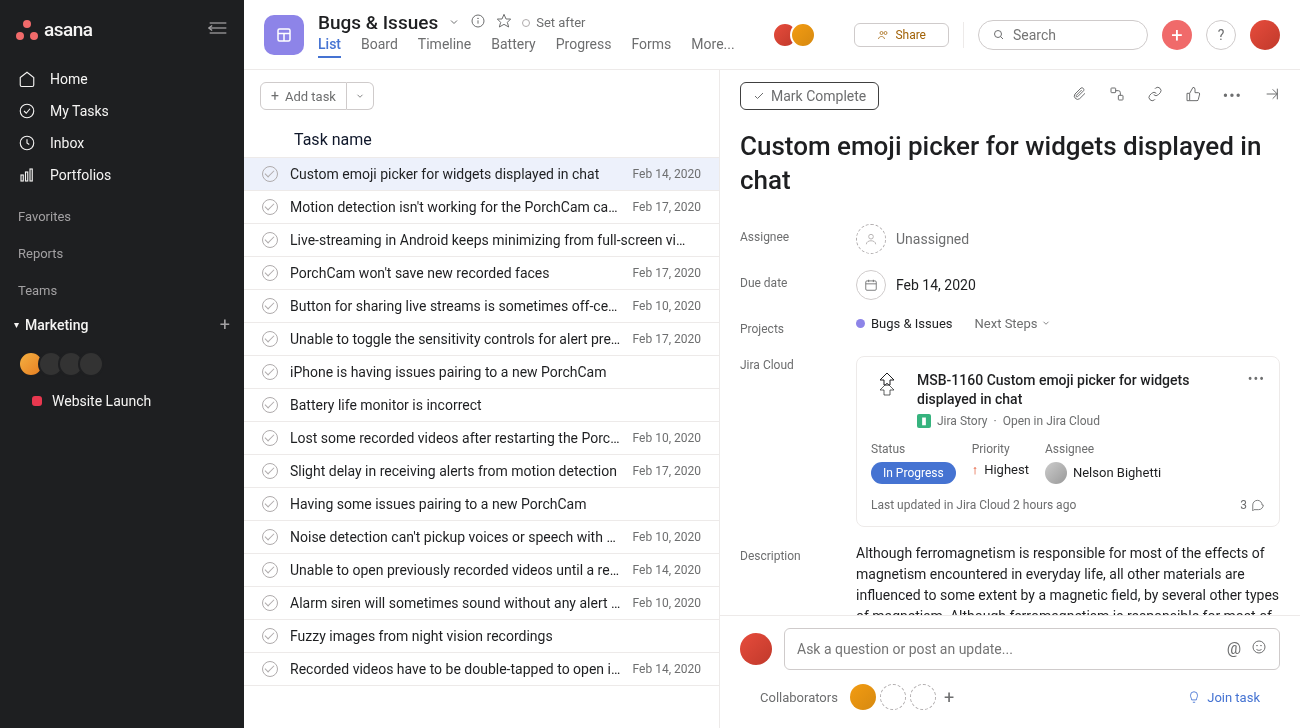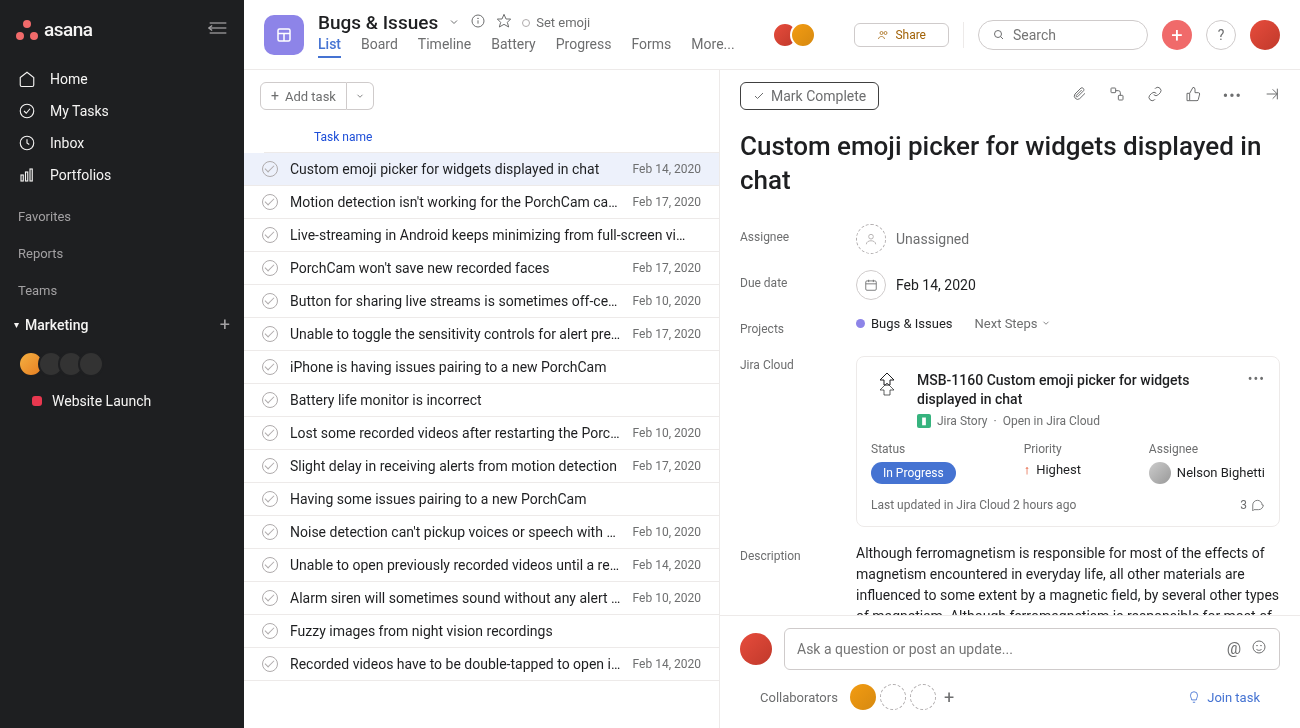--- a/index.html
+++ b/index.html
@@ -47,21 +47,21 @@
 .search-box input { border: none; outline: none; font-size: 14px; width: 100%; color:#6d6e6f; }
 .circle-btn { width: 30px; height: 30px; border-radius: 50%; display: flex; align-items: center; justify-content: center; cursor: pointer; }
 .add-circle { background: #f06a6a; color: #fff; font-size: 20px; }
 .help-circle { border: 1px solid #cfcbcb; color: #6d6e6f; font-size: 14px; }
 .user-av { width: 30px; height: 30px; border-radius: 50%; background: linear-gradient(135deg,#e74c3c,#c0392b); }
 .content { flex: 1; display: flex; min-height: 0; }
 .list-pane { width: 476px; border-right: 1px solid #edeae9; display: flex; flex-direction: column; min-width:0;}
 .list-toolbar { padding: 12px 16px; display: flex; gap: 0; }
 .addtask-btn { display: flex; align-items: center; gap: 6px; padding: 5px 10px; border: 1px solid #cfcbcb; border-radius: 6px 0 0 6px; font-size: 13px; color: #6d6e6f; cursor: pointer; background:#fff;}
 .addtask-drop { border: 1px solid #cfcbcb; border-left: none; border-radius: 0 6px 6px 0; padding: 5px 8px; color: #6d6e6f; cursor: pointer; background:#fff;}
-.list-header { padding: 8px 50px; font-size: 12px; color: #1d4ed8; border-bottom: 1px solid #edeae9; margin-left: 20px; }
+.list-header { padding: 8px 50px; font-size: 16px; color: #0f172a; border-bottom: 1px solid #edeae9; }
 .task-list { flex: 1; overflow-y: auto; }
 .task-row { display: flex; align-items: center; padding: 8px 18px; border-bottom: 1px solid #edeae9; cursor: pointer; gap: 12px; }
 .task-row.selected { background: #edf1fb; }
 .check-circ { width: 16px; height: 16px; border: 1.5px solid #afabac; border-radius: 50%; flex-shrink: 0; position:relative;}
 .check-circ::after{content:'';position:absolute;left:4px;top:1px;width:4px;height:8px;border:solid #afabac;border-width:0 1.5px 1.5px 0;transform:rotate(45deg);}
 .task-name { flex: 1; font-size: 14px; color: #1e1f21; white-space: nowrap; overflow: hidden; text-overflow: ellipsis; }
 .task-date { font-size: 12px; color: #6d6e6f; }
 .detail-pane { flex: 1; display: flex; flex-direction: column; min-width: 0; position:relative;}
 .detail-toolbar { padding: 12px 20px; display: flex; align-items: center; justify-content: space-between; border-bottom:0;}
 .complete-btn { display: flex; align-items: center; gap: 6px; padding: 5px 12px; border: 1px solid #404040; border-radius: 6px; font-size: 14px; color: #6d6e6f; cursor: pointer; background:#fff;}
@@ -77,21 +77,21 @@
 .proj-pill { display: flex; align-items: center; gap: 6px; font-size: 13px; }
 .pill-dot { width: 9px; height: 9px; border-radius: 50%; background: #8d84e8; }
 .next-steps { color: #6d6e6f; font-size: 13px; margin-left: 12px; cursor:pointer;}
 .jira-card { border: 1px solid #edeae9; border-radius: 8px; padding: 14px; margin-top: 4px; }
 .jira-head { display: flex; gap: 14px; align-items: flex-start; }
 .jira-icon { width: 32px; height: 32px; flex-shrink: 0; }
 .jira-title { font-size: 14px; font-weight: 500; color: #1e1f21; line-height: 1.4; }
 .jira-sub { display: flex; align-items: center; gap: 6px; font-size: 12px; color: #6d6e6f; margin-top: 4px; }
 .jira-story-icon { width: 14px; height: 14px; background: #36b37e; border-radius: 2px; display:inline-flex;align-items:center;justify-content:center;color:#fff;font-size:10px;}
 .jira-more { margin-left: auto; color: #6d6e6f; cursor: pointer; letter-spacing:1px;}
-.jira-fields { display: flex; gap: 28px; margin-top: 14px; justify-content: space-between; }
+.jira-fields { display: flex; gap: 16px; margin-top: 14px; }
 .jira-field-label { font-size: 12px; color: #6d6e6f; margin-bottom: 6px; }
 .jira-field-val { display: flex; align-items: center; gap: 6px; font-size: 13px; }
 .status-badge { background: #4573d2; color: #fff; padding: 4px 12px; border-radius: 12px; font-size: 12px; }
 .prio-icon { color: #de350b; }
 .jira-assignee-av { width: 22px; height: 22px; border-radius: 50%; background: linear-gradient(135deg,#ccc,#999); }
 .jira-footer { display: flex; justify-content: space-between; align-items: center; margin-top: 14px; font-size: 12px; color: #6d6e6f; }
 .jira-comments { display: flex; align-items: center; gap: 4px; }
 .desc-text { font-size: 14px; color: #1e1f21; line-height: 1.5; }
 .comment-box { padding: 12px 20px; border-top: 1px solid #edeae9; background: #fff; }
 .comment-row { display: flex; gap: 12px; align-items: center; }
@@ -201,21 +201,21 @@
         <span><svg width="16" height="16" viewBox="0 0 24 24" stroke-width="1.5">
               <circle cx="12" cy="12" r="9"></circle>
               <line x1="12" y1="11" x2="12" y2="16"></line>
               <circle cx="12" cy="8" r="0.5" fill="currentColor"></circle>
             </svg></span>
         <span><svg width="16" height="16" viewBox="0 0 24 24" stroke-width="1.5">
               <polygon points="12 2 15 9 22 9 17 14 19 21 12 17 5 21 7 14 2 9 9 9"></polygon>
             </svg></span>
         <span class="set-status">
             <span class="sdot"></span>
-            <span>Set emoji</span>
+            <span>Set after</span>
           </span>
       </div>
       <div class="proj-tabs">
         <span class="proj-tab active">List</span>
         <span class="proj-tab">Board</span>
         <span class="proj-tab">Timeline</span>
         <span class="proj-tab">Battery</span>
         <span class="proj-tab">Progress</span>
         <span class="proj-tab">Forms</span>
         <span class="proj-tab">More...</span>

